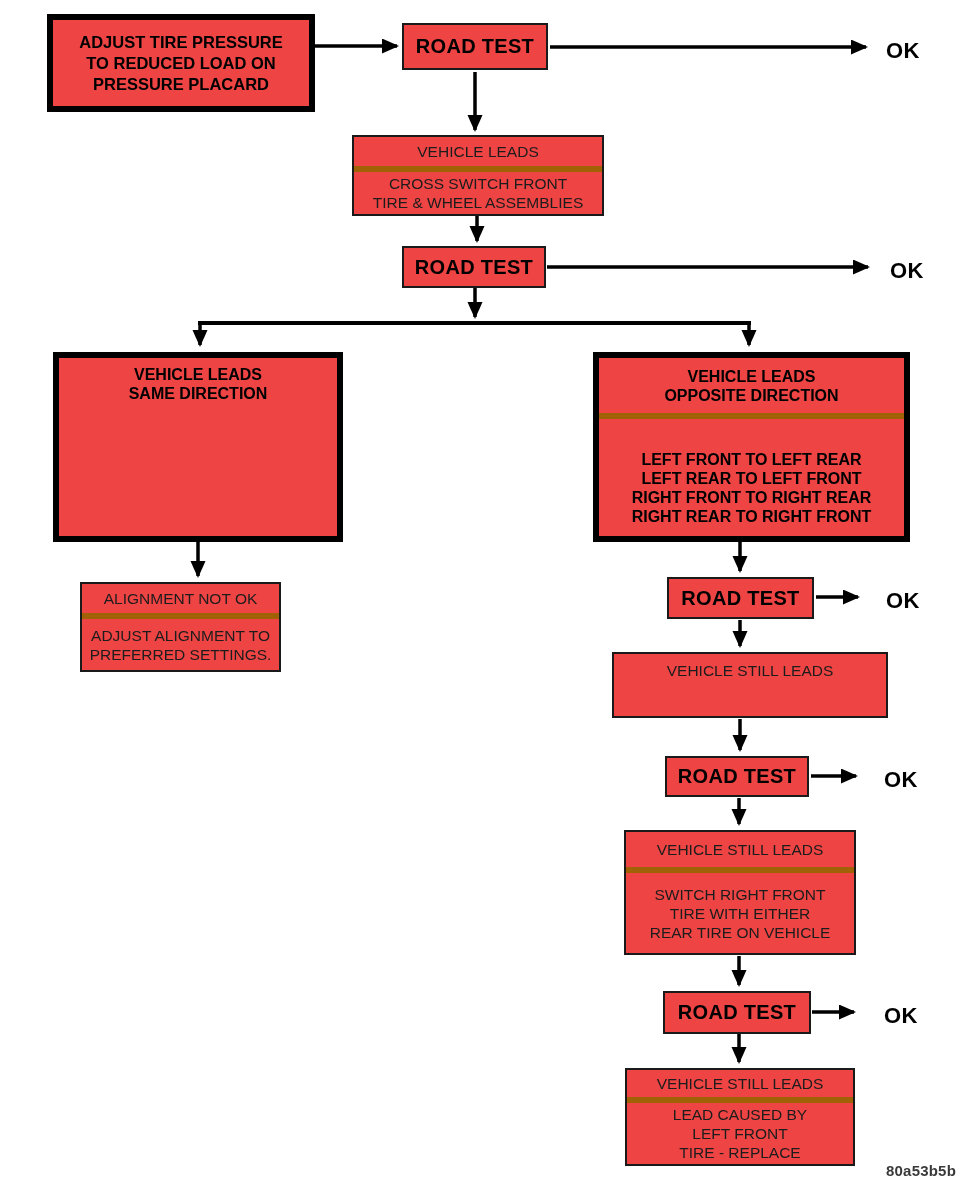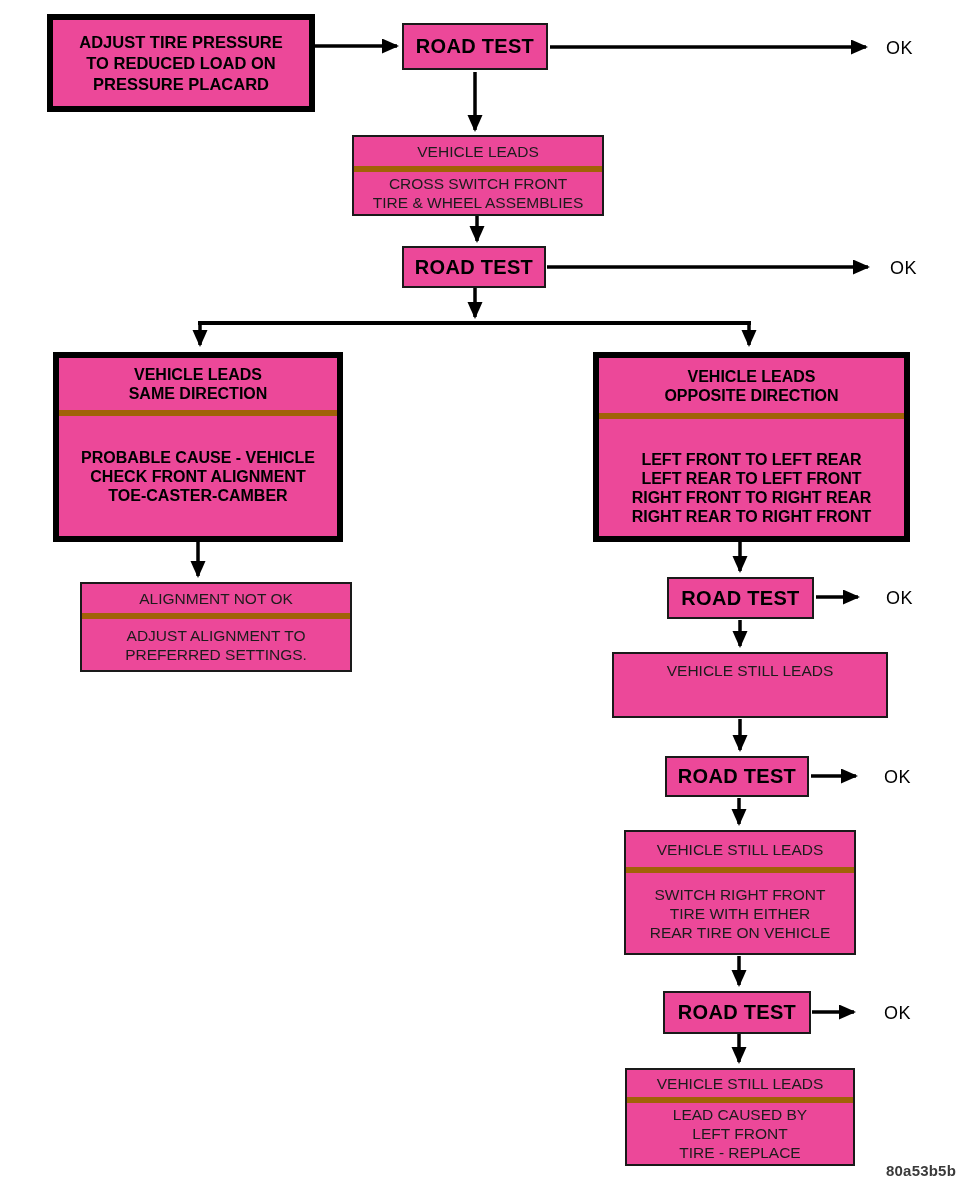--- a/index.html
+++ b/index.html
@@ -13,21 +13,21 @@
     overflow: hidden;
   }
   svg.connectors {
     position: absolute;
     left: 0; top: 0;
     width: 960px; height: 1183px;
     pointer-events: none;
   }
   .node {
     position: absolute;
-    background: #ec4899;
+    background: #ef4444;
     box-sizing: border-box;
     display: flex;
     flex-direction: column;
     text-align: center;
   }
   .node.thin  { border: 2px solid #1a1a1a; }
   .node.thick { border: 6px solid #000000; }
   .sec {
     display: flex;
     flex-direction: column;
@@ -41,22 +41,22 @@
   .ml { white-space: pre-line; }
   .t-bold  { font-weight: bold; color: #000; }
   .t-reg   { font-weight: normal; color: #1c1c1c; }
   .fs-roadtest { font-size: 20px; letter-spacing: 0.3px; }
   .fs-big  { font-size: 16.5px; line-height: 21px; }
   .fs-med  { font-size: 16px;   line-height: 19px; }
   .fs-body { font-size: 15.5px; line-height: 19px; }
   .gap8 { margin-top: 20px; }
   .ok-label {
     position: absolute;
-    font-weight: normal;
-    font-size: 18px;
+    font-weight: bold;
+    font-size: 22px;
     color: #000;
     letter-spacing: 0.5px;
   }
   .figure-code {
     position: absolute;
     right: 4px;
     top: 1162px;
     font-size: 15px;
     font-weight: bold;
     color: #3a3a3a;
@@ -146,28 +146,23 @@
       <span class="t-bold fs-roadtest">ROAD TEST</span>
     </div>
   </div>
   <div class="ok-label" style="left:890px; top:258px;">OK</div>
 
   <div class="node thick" style="left:53px; top:352px; width:290px; height:190px;">
     <div class="sec" style="height:52px;">
       <span class="ml t-bold fs-med">VEHICLE LEADS
 SAME DIRECTION</span>
     </div>
-    <div class="sec grow divided">
-      <span class="ml t-bold fs-med">PROBABLE CAUSE - VEHICLE
-CHECK FRONT ALIGNMENT
-TOE-CASTER-CAMBER</span>
-    </div>
-  </div>
-
-  <div class="node thin" style="left:80px; top:582px; width:272px; height:90px;">
+  </div>
+
+  <div class="node thin" style="left:80px; top:582px; width:201px; height:90px;">
     <div class="sec" style="height:29px;">
       <span class="t-reg fs-body">ALIGNMENT NOT OK</span>
     </div>
     <div class="sec grow divided">
       <span class="ml t-reg fs-body">ADJUST ALIGNMENT TO
 PREFERRED SETTINGS.</span>
     </div>
   </div>
 
   <div class="node thick" style="left:593px; top:352px; width:317px; height:190px;">

